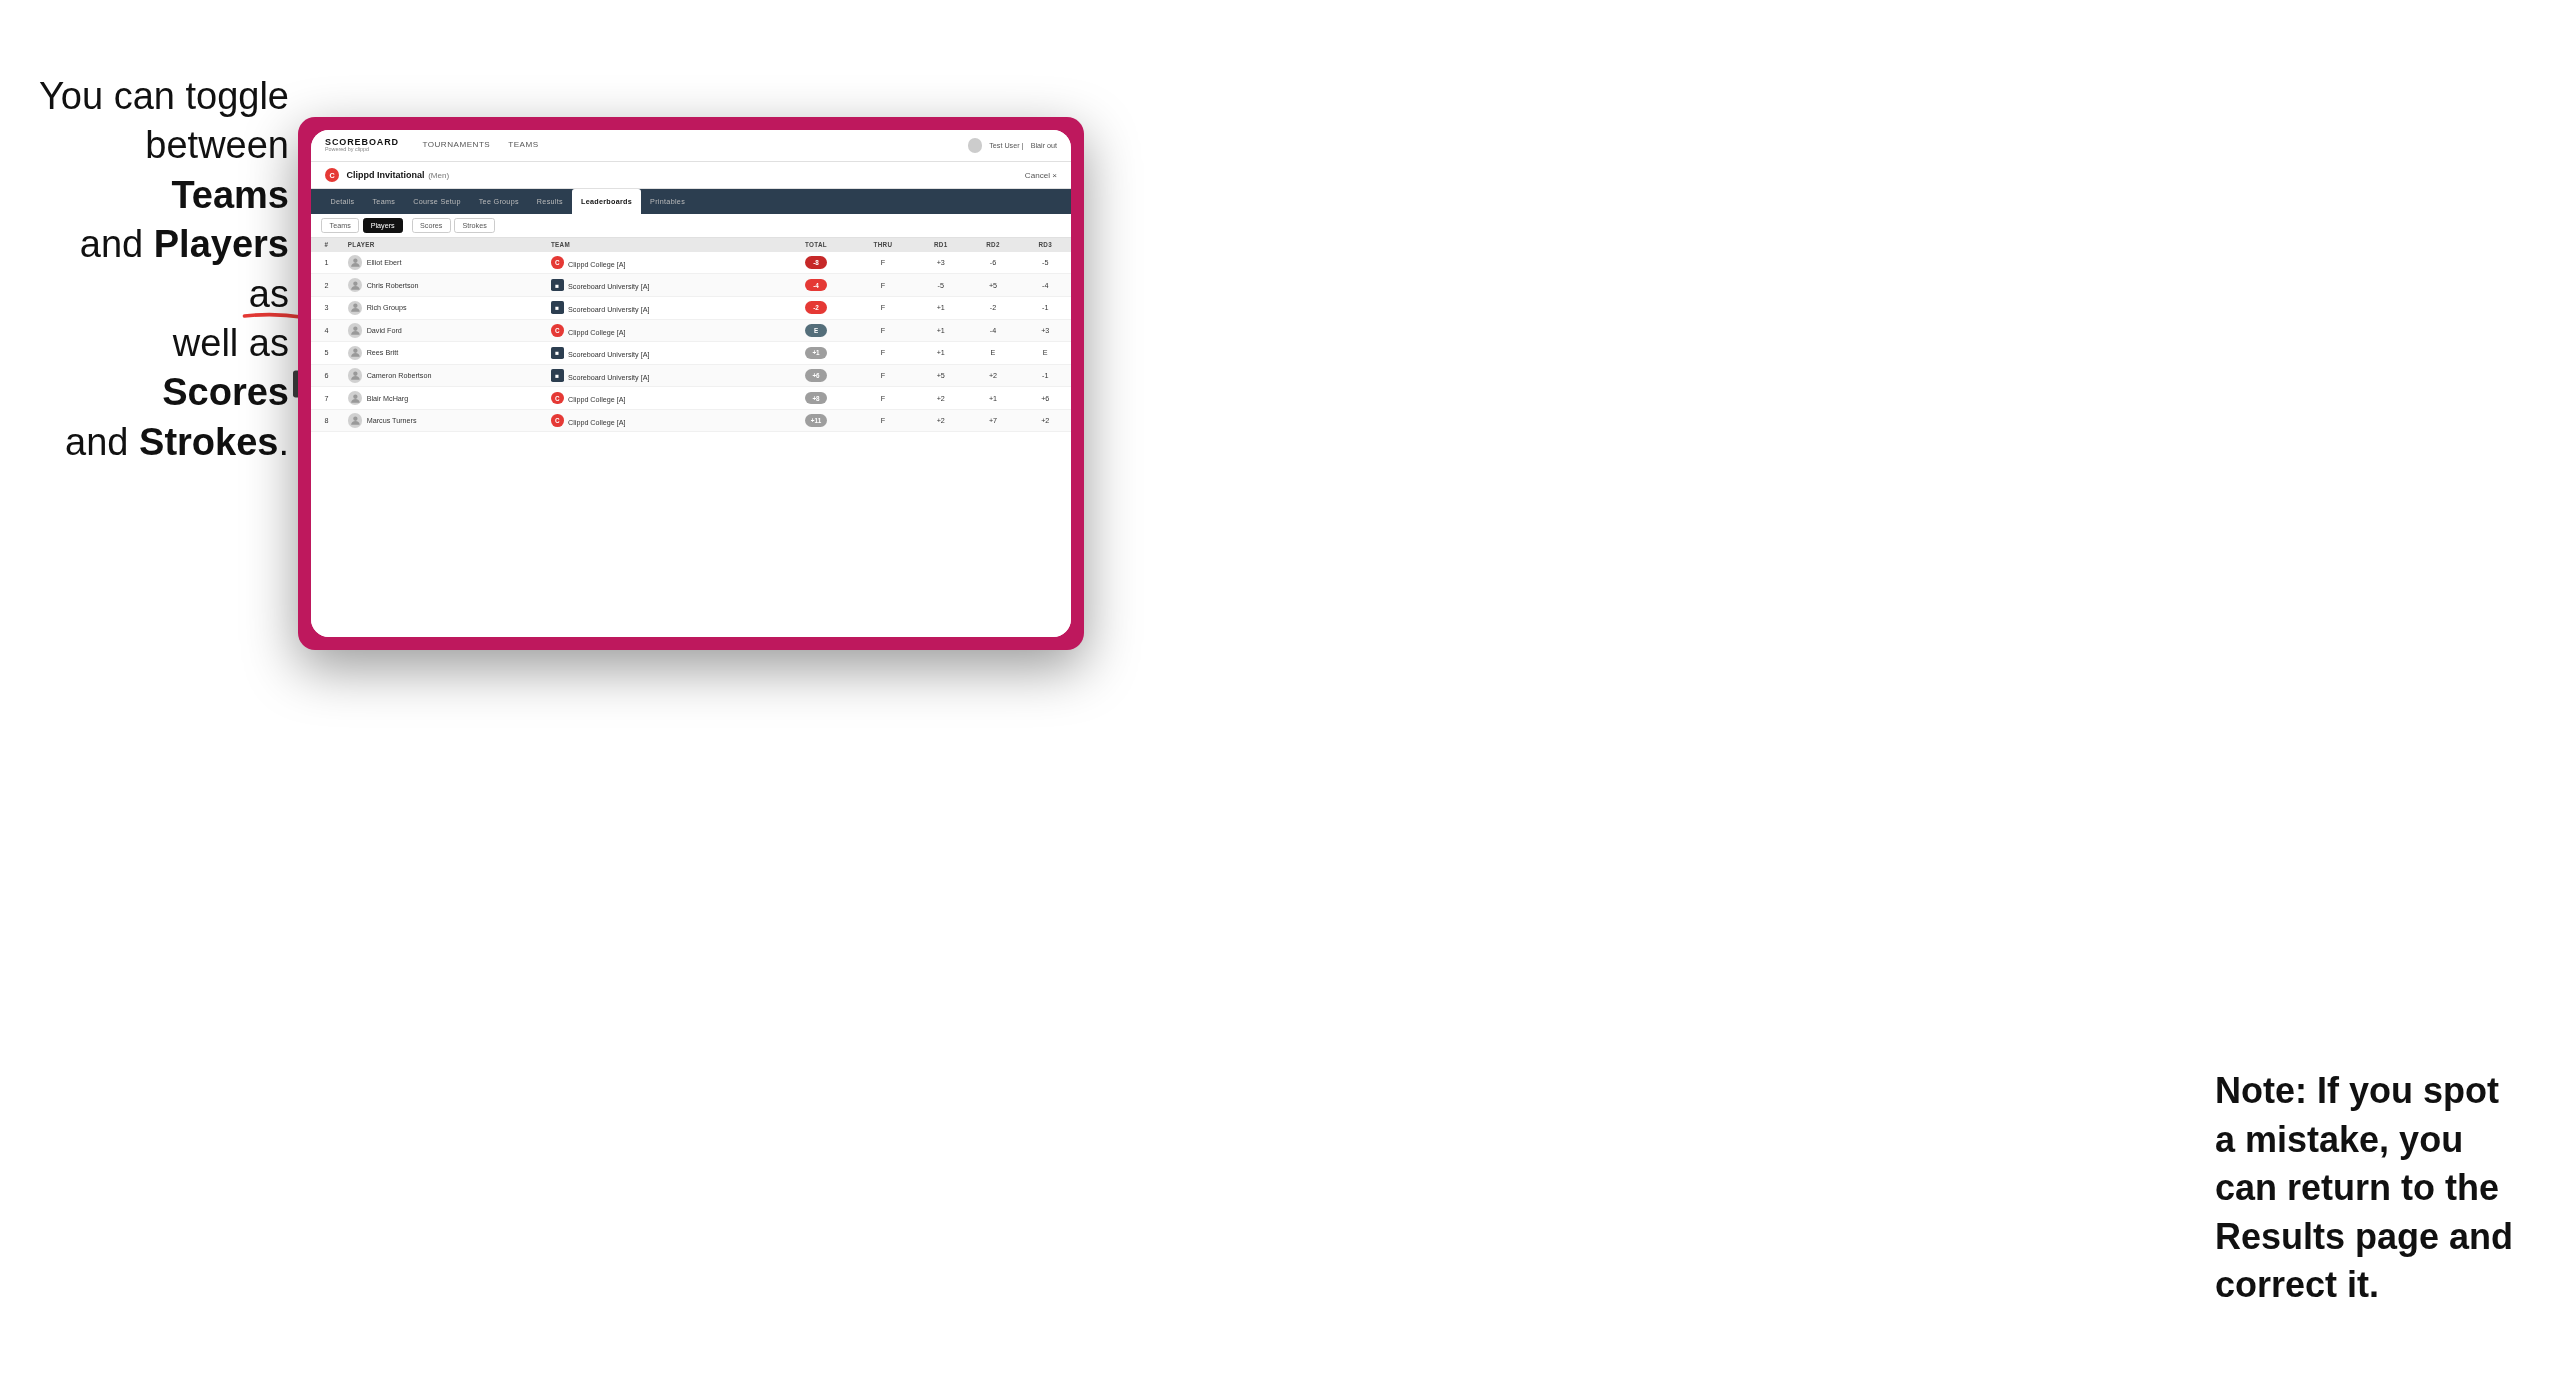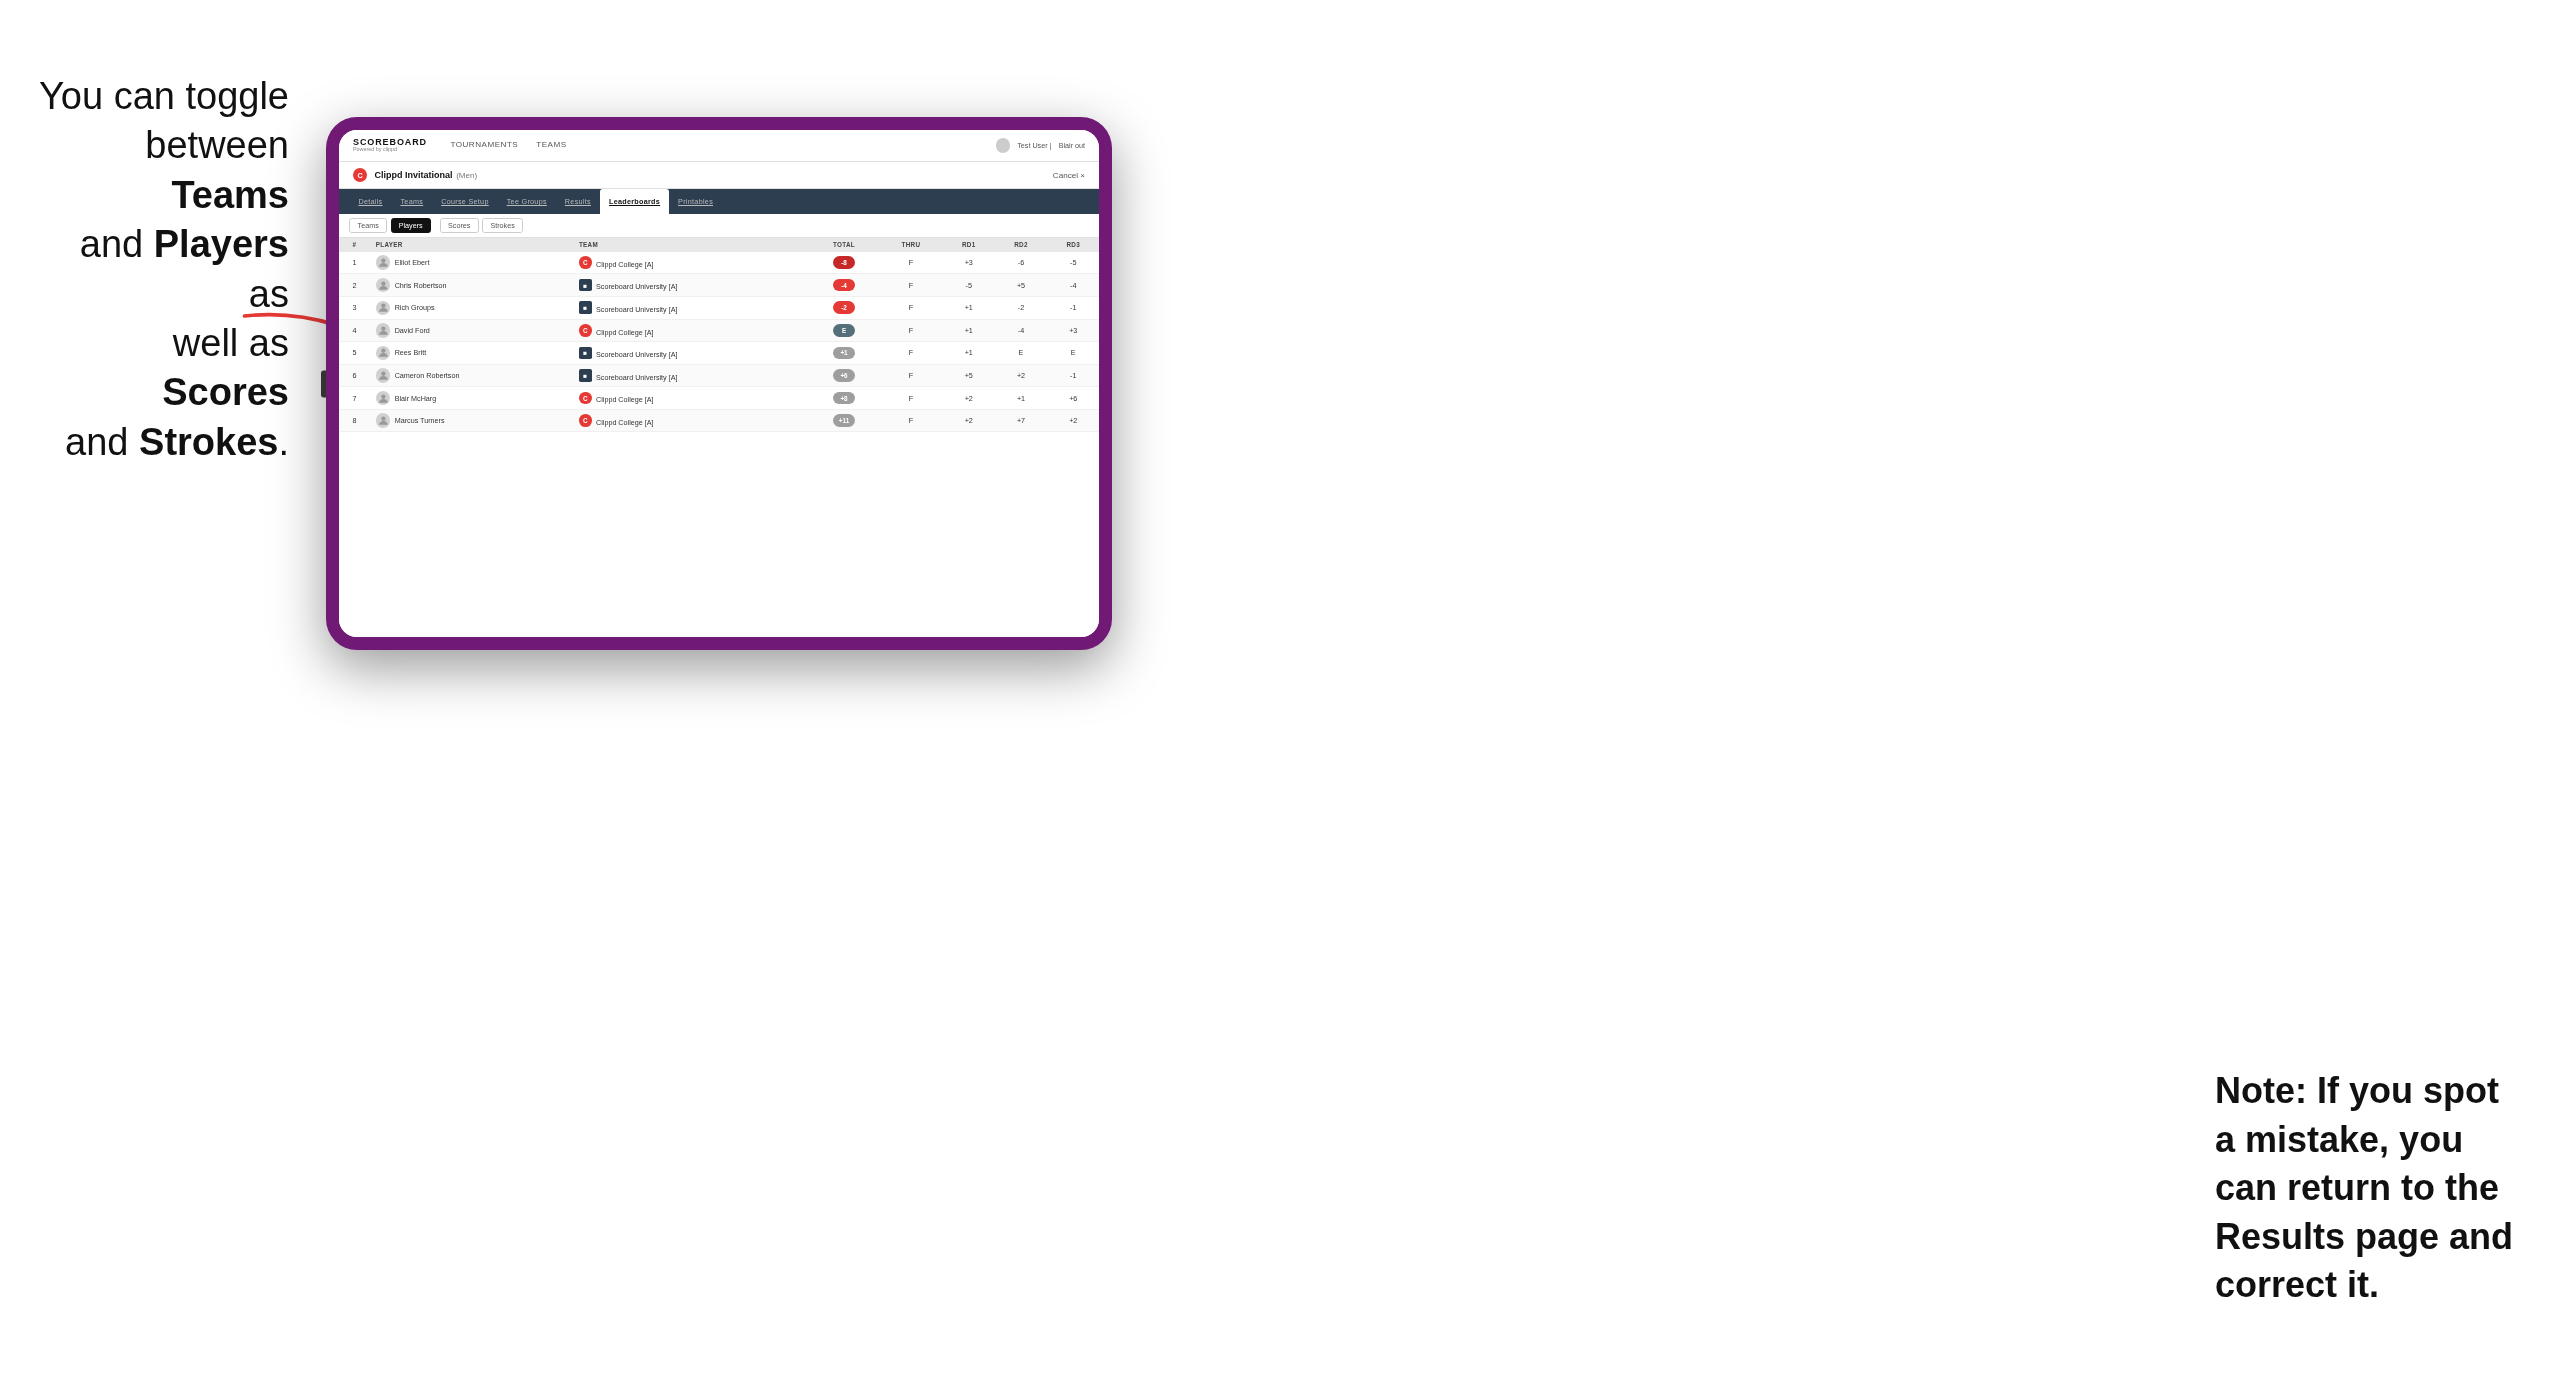--- a/index.html
+++ b/index.html
@@ -37,25 +37,24 @@
     }
     .right-text strong { font-weight: 800; }
 
     
     .tablet-frame {
       position: absolute;
       left: 298px;
       top: 117px;
       width: 786px;
       height: 533px;
-      background: #701a75;
-      border-radius: 31px;
+      background: #be185d;
+      border-radius: 17px;
       box-shadow: 0 18px 54px rgba(0,0,0,0.4);
       padding: 12.6px;
-      margin-left: 28px;
     }
 
     .tablet-screen {
       width: 100%;
       height: 100%;
       background: #f5f5f5;
       border-radius: 18px;
       overflow: hidden;
       display: flex;
       flex-direction: column;
@@ -175,21 +174,20 @@
     }
     .tab-item {
       font-size: 7.2px;
       color: #bbb;
       padding: 12px 9px;
       height: 25px;
       display: flex;
       align-items: center;
       cursor: pointer;
       letter-spacing: 0.3px;
-      text-decoration: underline;
     }
     .tab-item.active {
       background: #ffffff;
       color: #111;
       font-weight: 600;
       border-radius: 2.7px 2.7px 0 0;
     }
 
     
     .toggle-bar {

